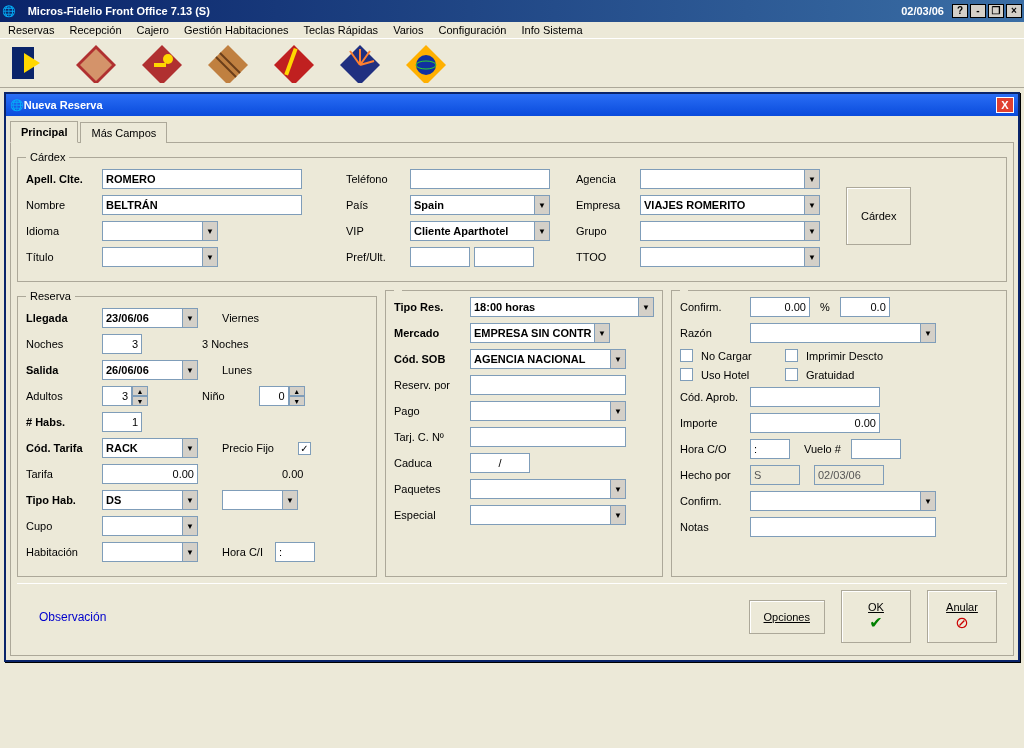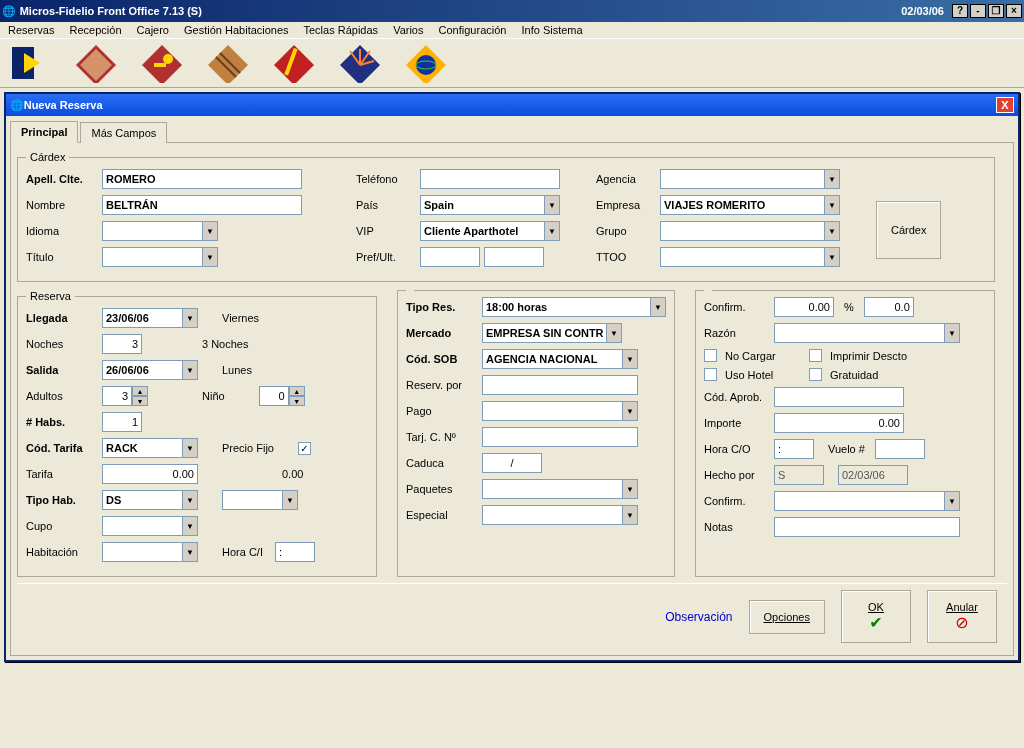--- a/index.html
+++ b/index.html
@@ -1,55 +1,55 @@
 <!DOCTYPE html>
 <html><head>
 <meta charset="utf-8">
 <style>
 * { box-sizing: border-box; font-family: "MS Sans Serif", Tahoma, sans-serif; font-size: 11px; }
 body { margin: 0; background: #ece9d8; }
 .titlebar { background: linear-gradient(to right,#0a246a,#3a6ea5); color:#fff; height:22px; display:flex; align-items:center; padding:0 2px; font-weight:bold; }
-.titlebar .title { flex:1; padding-left:4px; }
+.titlebar .title { flex:1; padding-left:12px; }
 .titlebar .date { padding-right:6px; font-weight:bold; }
 .titlebar .wbtn { width:16px; height:14px; background:#d4d0c8; border:1px solid #000; margin-left:2px; color:#000; font-size:10px; text-align:center; line-height:12px; font-weight:bold; }
 .menubar { background:#ece9d8; border-bottom:1px solid #fff; padding:2px 8px; }
 .menubar span { margin-right:12px; color:#000; }
 .toolbar { background:#ece9d8; padding:4px 6px; display:flex; gap:18px; align-items:center; border-bottom:1px solid #aca899; }
 .tb-icon { width:48px; height:40px; display:flex; align-items:center; justify-content:center; }
 .content { padding:4px; }
 .window { border:2px solid #0a246a; background:#ece9d8; box-shadow:1px 1px 0 #000; }
 .window .whdr { background: linear-gradient(to bottom,#2a6ef5,#0a4bdc); color:#fff; height:22px; display:flex; align-items:center; padding:0 4px; font-weight:bold; }
 .window .whdr .t { flex:1; }
 .closebtn { width:18px; height:16px; background:#e04030; color:#fff; border:1px solid #fff; text-align:center; line-height:14px; font-weight:bold; }
 .tabs { display:flex; border-bottom:1px solid #aca899; margin:4px 4px 0 4px;align-items:center; }
 .tab { padding:4px 10px; border:1px solid #aca899; border-bottom:none; background:#ece9d8; margin-right:2px; position:relative; top:1px; }
 .tab.active { background:#ece9d8; font-weight:bold; border-bottom:1px solid #ece9d8; }
 .panel { margin:0 4px 4px 4px; border:1px solid #aca899; border-top:none; padding:6px; background:#ece9d8; }
-fieldset { border:1px solid #aca899; margin:2px 12px 6px 0; padding:6px 8px 8px 8px; }
+fieldset { border:1px solid #aca899; margin:2px 0 6px 0; padding:6px 8px 8px 8px; }
 legend { padding:0 4px; color:#000; }
 .row { display:flex; align-items:center; margin-bottom:6px; gap:4px; }
 .lbl { width:72px; color:#000; }
 .lblb { font-weight:bold; }
 .inp { height:20px; border:1px solid #7f9db9; background:#fff; padding:1px 3px; }
 .inp.ro { background:#ece9d8; color:#555; }
 .combo { display:inline-flex; align-items:stretch; }
 .combo .inp { border-right:none; }
 .combo .arrow, .spin .arrow { width:16px; background:#d4d0c8; border:1px solid #7f9db9; display:flex; align-items:center; justify-content:center; font-size:8px; }
 .spin { display:inline-flex; align-items:stretch; }
 .spin .arrows { display:flex; flex-direction:column; }
 .spin .arrows .arrow { height:10px; font-size:7px; line-height:7px; }
 .chk { width:13px; height:13px; border:1px solid #7f9db9; background:#fff; display:inline-flex; align-items:center; justify-content:center; font-size:10px; }
 .cols { display:flex; gap:8px; }
 .col1 { flex:0 0 360px; }
 .col2 { flex:0 0 270px; }
 .col3 { flex:1; }
 .btnrow { display:flex; justify-content:flex-end; gap:16px; padding:6px 10px 6px 10px; align-items:center; border-top:1px solid #fff; }
 .btn { border:1px solid #aca899; background:#ece9d8; padding:10px 14px; min-width:70px; text-align:center; box-shadow:inset 1px 1px 0 #fff; }
 .btn .u { text-decoration:underline; }
-.obs { color:#0000cc; padding-left:12px; flex:1; text-align:right; font-size:12px; }
+.obs { color:#0000cc; padding-left:12px; flex:1; text-align:left; font-size:12px; }
 .bigbtn { border:1px solid #aca899; background:#ece9d8; padding:22px 14px; box-shadow:inset 1px 1px 0 #fff; }
 .r { text-align:right; }
 svg { display:block; }
 .green-check { color:#008000; font-size:16px; }
 .red-circ { color:#cc0000; font-size:16px; }
 </style>
 </head>
 <body>
 
 <div class="titlebar">
@@ -131,21 +131,21 @@
 
   <div class="tabs">
     <div class="tab active">Principal</div>
     <div class="tab">Más Campos</div>
   </div>
 
   <div class="panel">
 
     <fieldset>
       <legend>Cárdex</legend>
-      <div style="display:flex; gap:20px;align-items:center;">
+      <div style="display:flex; gap:10px;">
         <div style="flex:0 0 310px;">
           <div class="row">
                 <span class="lbl lblb">Apell. Clte.</span>
                 <input class="inp" style="width: 200px; font-weight: bold;" value="ROMERO">
               </div>
           <div class="row">
                 <span class="lbl">Nombre</span>
                 <input class="inp" style="width: 200px; font-weight: bold;" value="BELTRÁN">
               </div>
           <div class="row">

